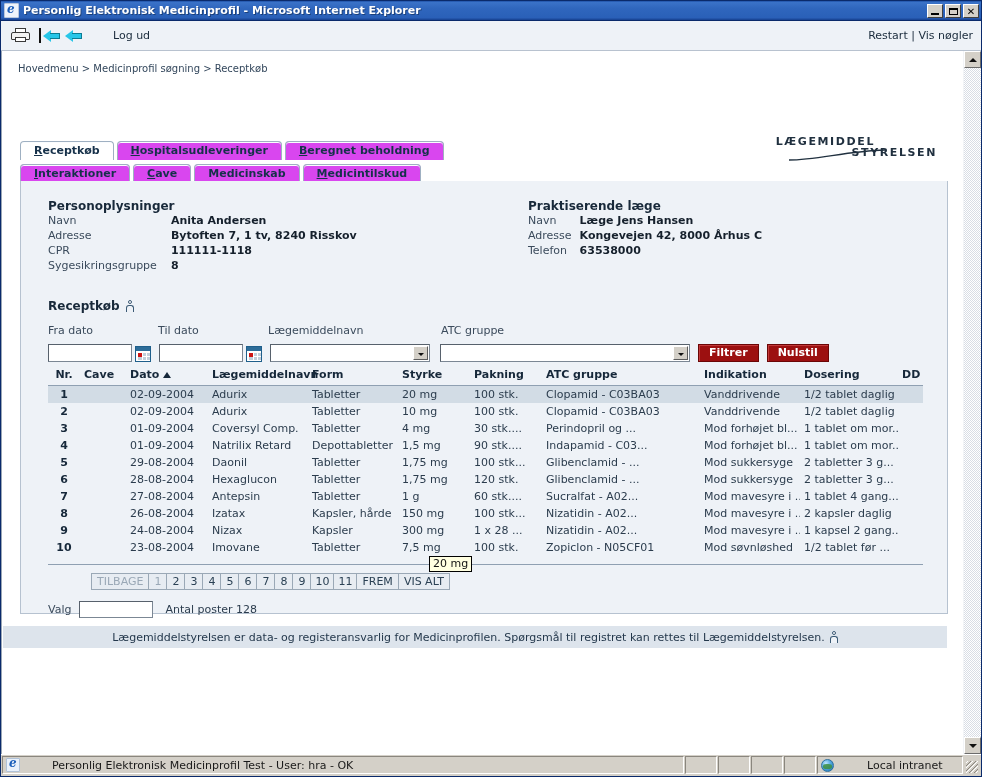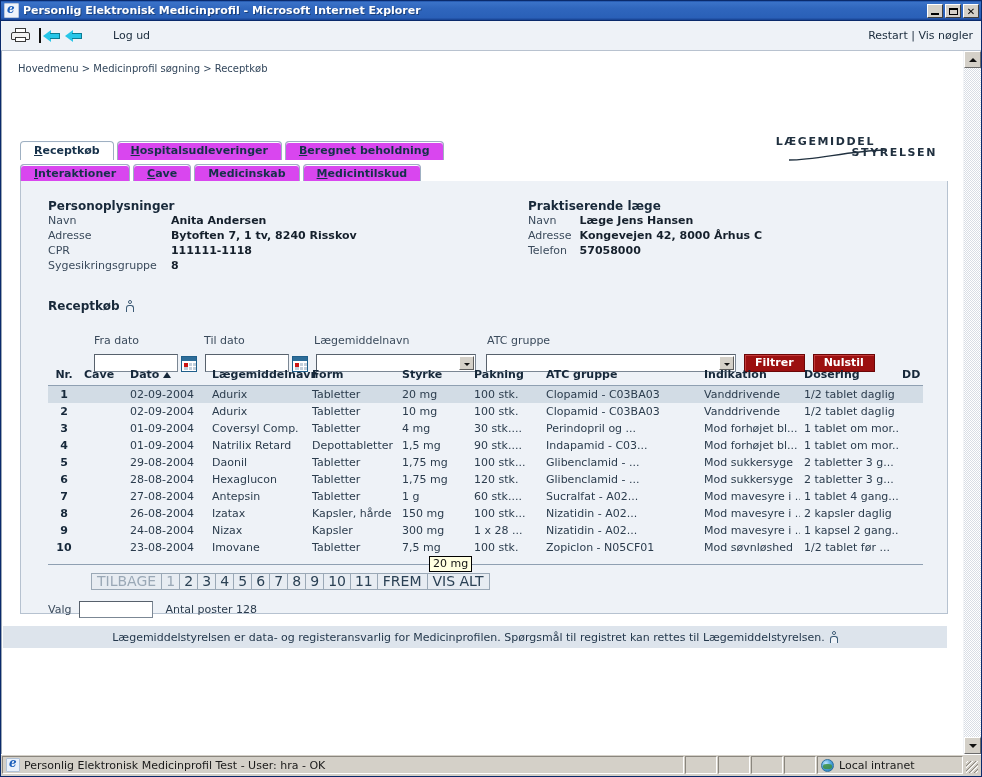--- a/index.html
+++ b/index.html
@@ -161,21 +161,21 @@
   .helpicon:before{
     content:"";position:absolute;left:2px;top:0;width:4px;height:4px;
     border:1px solid #3b5a75;border-radius:50%;box-sizing:border-box;background:#fff;
   }
   .helpicon:after{
     content:"";position:absolute;left:0px;top:5px;width:8px;height:7px;
     border:1px solid #3b5a75;border-bottom:none;border-radius:3px 3px 0 0;box-sizing:border-box;background:#eef2f7;
   }
 
   
-  #filters{position:absolute;left:27px;top:153px;width:875px;margin-left:46px;}
+  #filters{position:absolute;left:27px;top:143px;width:875px;}
   .flabels{display:flex;font-size:11px;color:#3b4b5c;height:16px;}
   .fcontrols{display:flex;align-items:flex-end;height:20px;margin-top:2px;}
   .txtin{
     height:18px;background:#ffffff;
     border:1px solid #7b8794;border-top-color:#57616c;border-left-color:#57616c;
     box-sizing:border-box;font-size:11px;padding:0 3px;color:#15202c;
     font-family:"DejaVu Sans","Liberation Sans",sans-serif;
   }
   .calbtn{
     width:16px;height:16px;margin:0 8px 0 3px;position:relative;flex:0 0 auto;
@@ -230,21 +230,21 @@
     background:#ffffe1;border:1px solid #000000;
     font-size:11px;color:#111;padding:0px 3px;line-height:14px;
     box-sizing:border-box;z-index:30;
   }
 
   
   #pager{position:absolute;left:70px;top:392px;display:flex;align-items:center;}
   .pg{
     height:17px;line-height:15px;padding:0 5px;margin-right:-1px;
     background:#e7ecf2;border:1px solid #9aa8b6;box-sizing:border-box;
-    font-size:14px;color:#2b4154;white-space:nowrap;
+    font-size:11px;color:#2b4154;white-space:nowrap;
     font-family:"DejaVu Sans","Liberation Sans",sans-serif;
   }
   .pg.disabled{color:#9aa8b6;}
   .pg.num{min-width:19px;text-align:center;padding:0 4px;}
 
   #valgrow{position:absolute;left:27px;top:420px;display:flex;align-items:center;}
   #valgrow .lab{font-size:11px;color:#3b4b5c;margin-right:8px;}
   #valgrow .cnt{font-size:11px;color:#2b3c4d;margin-left:12px;}
 
   
@@ -257,21 +257,21 @@
 
   
   #statusbar{
     height:22px;min-height:22px;background:#d4d0c8;
     display:flex;align-items:stretch;border-top:1px solid #ffffff;
     padding:1px 1px 2px 1px;box-sizing:border-box;
   }
   .sbpanel{
     border:1px solid #8a867e;border-right-color:#ffffff;border-bottom-color:#ffffff;
     box-sizing:border-box;display:flex;align-items:center;padding:0 3px;
-    font-size:11px;color:#1a1a1a;margin-right:1px;
+    font-size:11px;color:#1a1a1a;margin-right:1px;gap:28px;
   }
   .sbpanel.grow{flex:1 1 auto;}
   .sbpanel.small{width:32px;}
   .sbpanel.zone{width:146px;}
   .ie-mini{
     width:14px;height:14px;margin-right:4px;flex:0 0 auto;
     background:#eaf1fb;border:1px solid #b0c2d8;border-radius:1px;position:relative;box-sizing:border-box;
   }
   .ie-mini:before{content:"e";position:absolute;left:2px;top:-3px;font-family:"DejaVu Serif","Liberation Serif",serif;
     font-size:12px;font-style:italic;font-weight:bold;color:#1c5fbb;}
@@ -382,21 +382,21 @@
                 <tr>
               <td class="k lbl">Navn</td>
               <td class="val">Læge Jens Hansen</td>
             </tr>
             <tr>
               <td class="k lbl">Adresse</td>
               <td class="val">Kongevejen 42, 8000 Århus C</td>
             </tr>
             <tr>
               <td class="k lbl">Telefon</td>
-              <td class="val">57058000</td>
+              <td class="val">63538000</td>
             </tr>
           </tbody>
             </table>
         </div>
 
         <div id="receptkob-title">
           <span class="secthead">Receptkøb</span>
           <span class="helpicon"></span>
         </div>
 

